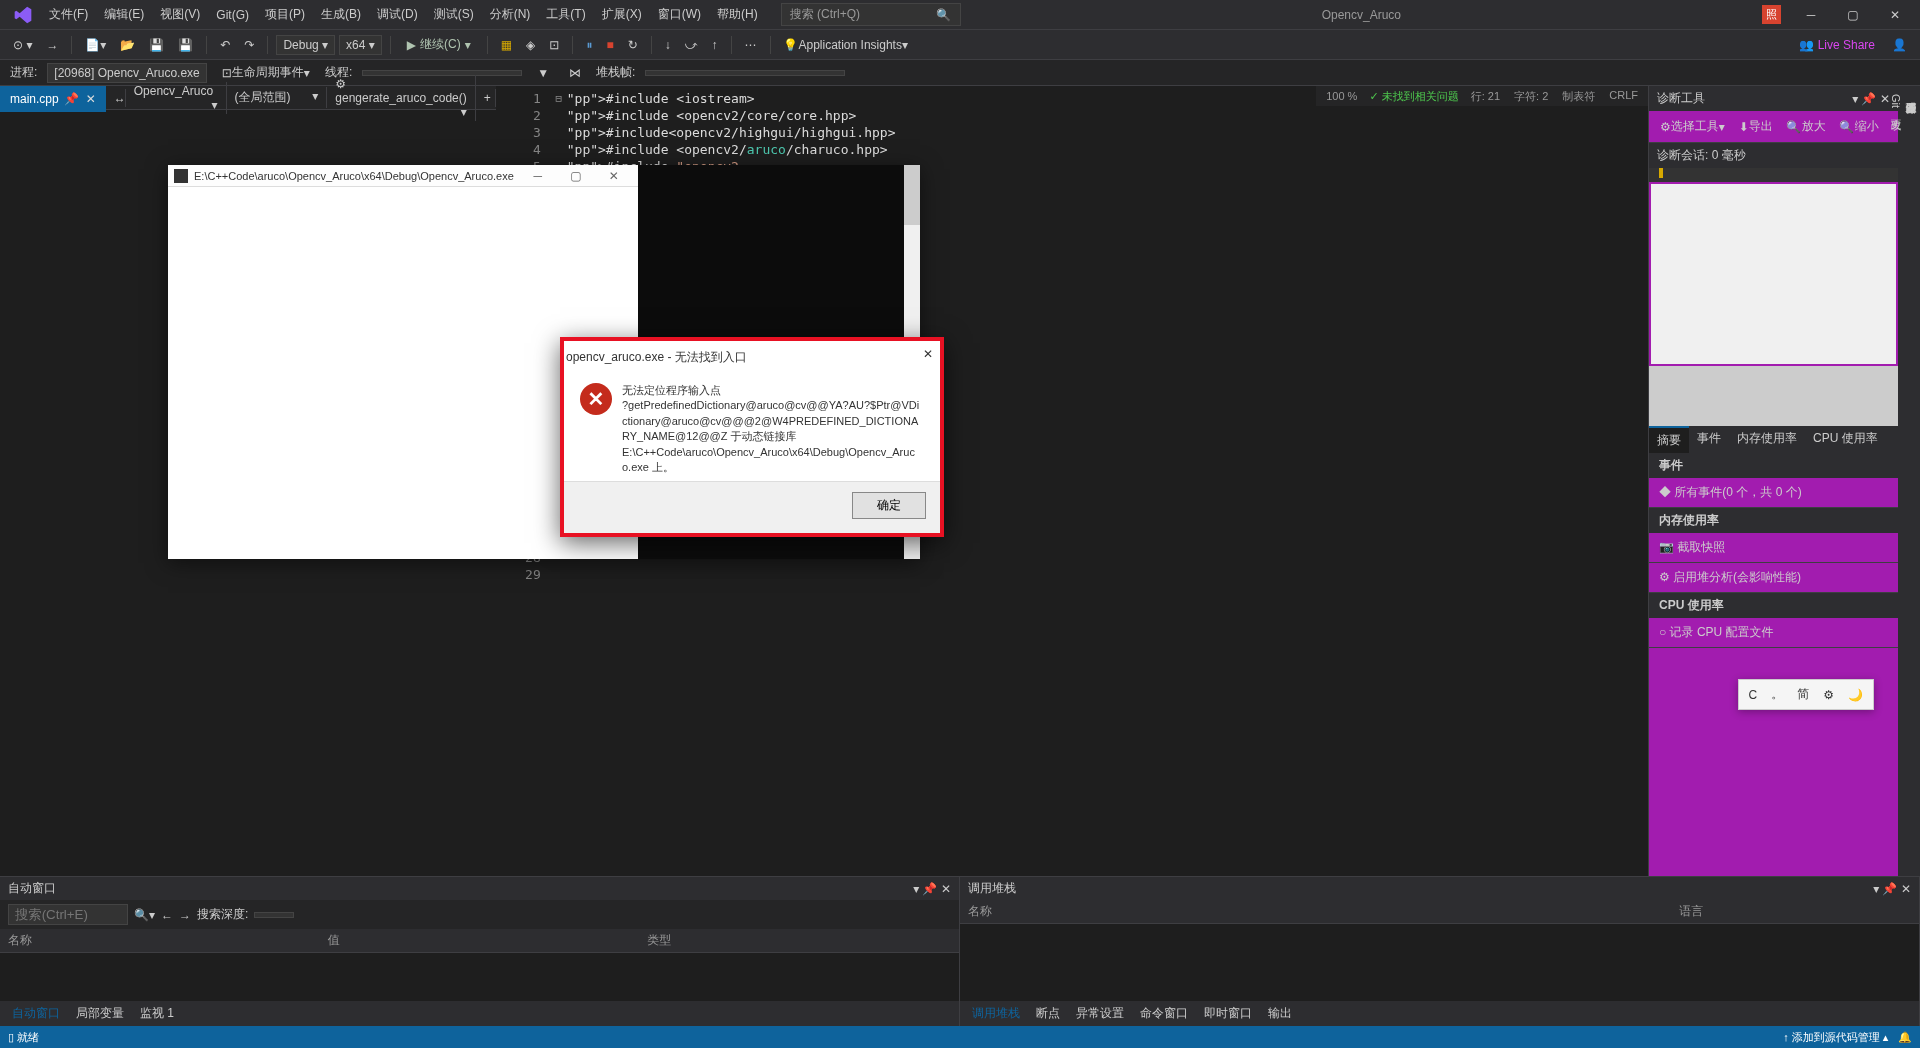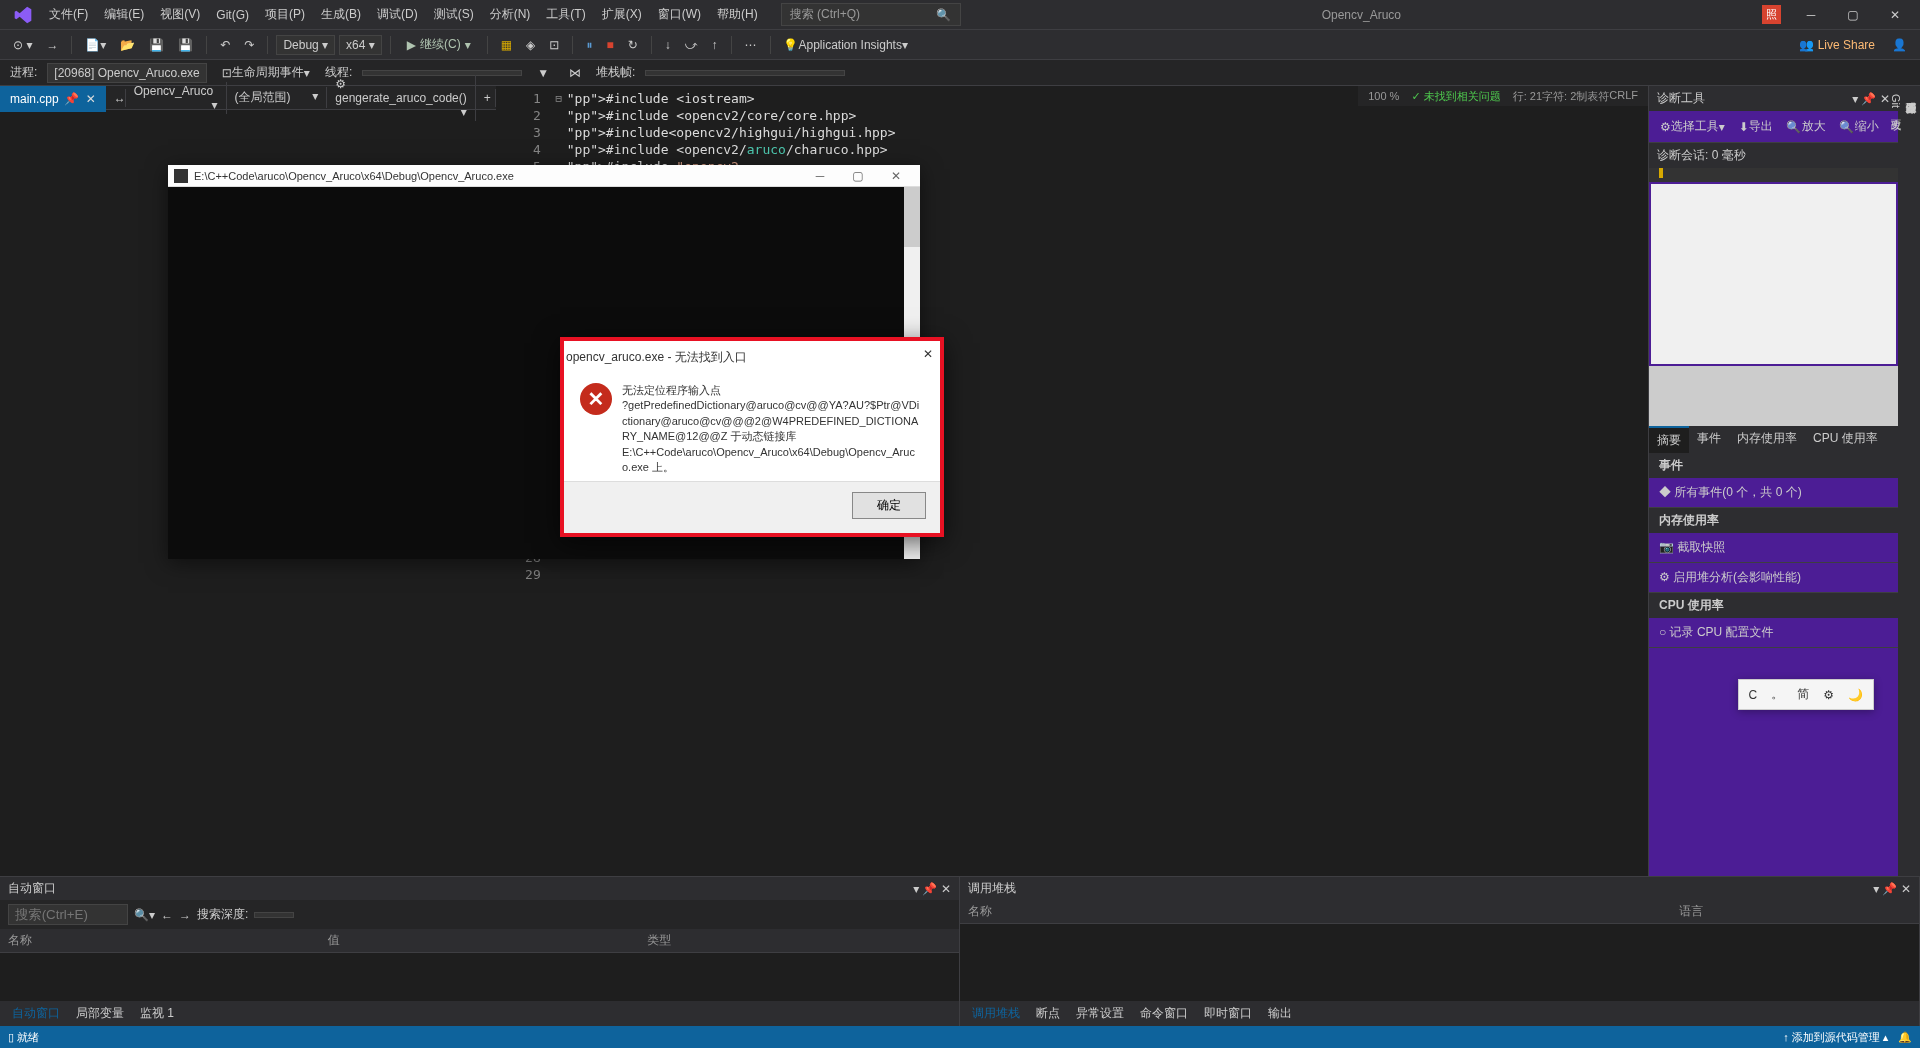--- a/index.html
+++ b/index.html
@@ -10,39 +10,39 @@
 .search-box { margin-left: 15px; background: #333; border: 1px solid #444; padding: 2px 8px; width: 180px; color: #999; display: flex; align-items: center; justify-content: space-between; text-align: right; }
 .title-center { flex: 1; text-align: center; color: #999; }
 .window-controls { display: flex; gap: 2px; margin-left: auto; }
 .win-btn { width: 40px; height: 24px; display: flex; align-items: center; justify-content: center; color: #ccc; cursor: pointer; }
 .badge-zh { background: #d7432f; color: white; padding: 2px 4px; margin-right: 10px; font-size: 11px; }
 .toolbar { height: 30px; background: #2d2d30; display: flex; align-items: center; padding: 0 8px; border-bottom: 1px solid #3e3e42; gap: 4px; }
 .tb-btn { padding: 3px 5px; color: #ccc; cursor: pointer; display: inline-flex; align-items: center; }
 .tb-sep { width: 1px; height: 18px; background: #444; margin: 0 4px; }
 .tb-dropdown { background: #333; border: 1px solid #444; padding: 2px 6px; color: #ccc; }
 .continue-btn { color: #b0c4b0; padding: 3px 8px; display: flex; align-items: center; gap: 4px; }
-.live-share { margin-left: auto; color: #fdba74; padding: 3px 8px; }
+.live-share { margin-left: auto; color: #d946ef; padding: 3px 8px; }
 .debug-bar { height: 26px; background: #252526; display: flex; align-items: center; padding: 0 10px; gap: 10px; color: #ccc; border-bottom: 1px solid #3e3e42; }
 .main-area { display: flex; height: calc(100% - 30px - 30px - 26px - 150px - 22px); }
 .editor-container { flex: 1; display: flex; background: #1e1e1e; }
 .tab-bar { height: 26px; background: #2d2d30; display: flex; }
 .file-tab { background: #0e639c; color: white; padding: 4px 10px; display: flex; align-items: center; gap: 6px; font-size: 12px; }
 .tab-pin { color: #ddd; }
 .tab-close { color: #ddd; cursor: pointer; }
 .nav-bar { height: 24px; background: #252526; display: flex; align-items: center; border-bottom: 1px solid #3e3e42; }
 .nav-dropdown { padding: 2px 8px; color: #ccc; flex: 1; border-right: 1px solid #3e3e42; }
 .nav-dropdown.small { flex: 0 0 auto; width: 20px; text-align: center; }
 .editor { flex: 1; display: flex; background: #1e1e1e; position: relative; overflow: hidden; }
 .gutter { width: 55px; background: #1e1e1e; text-align: right; padding: 4px 10px 4px 4px; color: #858585; font-family: Consolas, monospace; font-size: 13px; line-height: 17px; }
 .code { flex: 1; padding: 4px 0; font-family: Consolas, monospace; font-size: 13px; line-height: 17px; color: #dcdcdc; white-space: pre; }
 .code .str { color: #d69d85; }
 .code .com { color: #57a64a; }
 .code .type { color: #4ec9b0; }
 .fold-col { width: 16px; background: #1e1e1e; padding-top: 4px; font-family: monospace; font-size: 11px; color: #888; line-height: 17px; text-align: center; }
-.right-panel { width: 250px; background: #4c1d95; border-left: 1px solid #3e3e42; display: flex; flex-direction: column; }
+.right-panel { width: 250px; background: #a21caf; border-left: 1px solid #3e3e42; display: flex; flex-direction: column; }
 .panel-title { background: #2d2d30; padding: 4px 8px; color: #ccc; display: flex; justify-content: space-between; align-items: center; }
 .panel-toolbar { padding: 4px 6px; display: flex; gap: 4px; align-items: center; border-bottom: 1px solid #3e3e42; flex-wrap: wrap; }
 .diag-time { padding: 4px 8px; background: #2d2d30; }
 .diag-chart { height: 180px; background: #f0f0f0; margin: 2px; position: relative; }
 .diag-marker { position: absolute; top: 0; left: 10px; width: 4px; height: 10px; background: #d7a900; }
 .diag-tabs { display: flex; background: #2d2d30; }
 .diag-tab { padding: 4px 8px; color: #ccc; cursor: pointer; }
 .diag-tab.active { background: #1e1e1e; border-top: 2px solid #0e639c; }
 .diag-section { padding: 6px 10px; border-bottom: 1px solid #3e3e42; }
 .diag-section-hdr { background: #2d2d30; padding: 4px 10px; font-weight: bold; }
@@ -54,24 +54,24 @@
 .bp-search input { background: #333; border: 1px solid #444; color: #ccc; padding: 2px 6px; width: 120px; }
 .bp-cols { display: flex; background: #2d2d30; border-bottom: 1px solid #3e3e42; }
 .bp-col { padding: 3px 8px; flex: 1; color: #999; }
 .bp-body { flex: 1; background: #1e1e1e; }
 .bp-tabs { background: #2d2d30; display: flex; padding: 2px 4px; }
 .bp-tab { padding: 2px 8px; color: #ccc; cursor: pointer; }
 .bp-tab.active { color: #0e639c; }
 .status-bar { height: 22px; background: #0e639c; color: white; display: flex; align-items: center; padding: 0 8px; gap: 10px; font-size: 11px; }
 .status-right { margin-left: auto; display: flex; gap: 10px; align-items: center; }
 .editor-status { height: 20px; background: #252526; display: flex; align-items: center; padding: 0 10px; gap: 12px; font-size: 11px; color: #999; }
-.editor-status .right { margin-left: auto; display: flex; }
-
-
-.console-window { position: absolute; left: 168px; top: 165px; width: 752px; height: 394px; background: #fff; box-shadow: 0 4px 20px rgba(0,0,0,0.5); display: flex; flex-direction: column; }
+.editor-status .right { margin-left: auto; display: flex; gap: 14px; }
+
+
+.console-window { position: absolute; left: 168px; top: 165px; width: 752px; height: 394px; background: #fff; box-shadow: 0 4px 20px rgba(0,0,0,0.5); display: flex; flex-direction: row; }
 .console-titlebar { height: 22px; background: #fdfdfd; display: flex; align-items: center; padding: 0 6px; gap: 6px; border-bottom: 1px solid #ddd; }
 .console-icon { width: 14px; height: 14px; background: #333; }
 .console-title { flex: 1; font-size: 11px; color: #333; }
 .console-btns { display: flex; gap: 2px; }
 .console-btn { width: 36px; height: 20px; display: flex; align-items: center; justify-content: center; color: #666; }
 .console-body { flex: 1; background: #0c0c0c; position: relative; }
 .console-scroll { position: absolute; right: 0; top: 0; bottom: 0; width: 16px; background: #f0f0f0; }
 .console-scroll-thumb { background: #ccc; width: 100%; height: 60px; }
 
 

